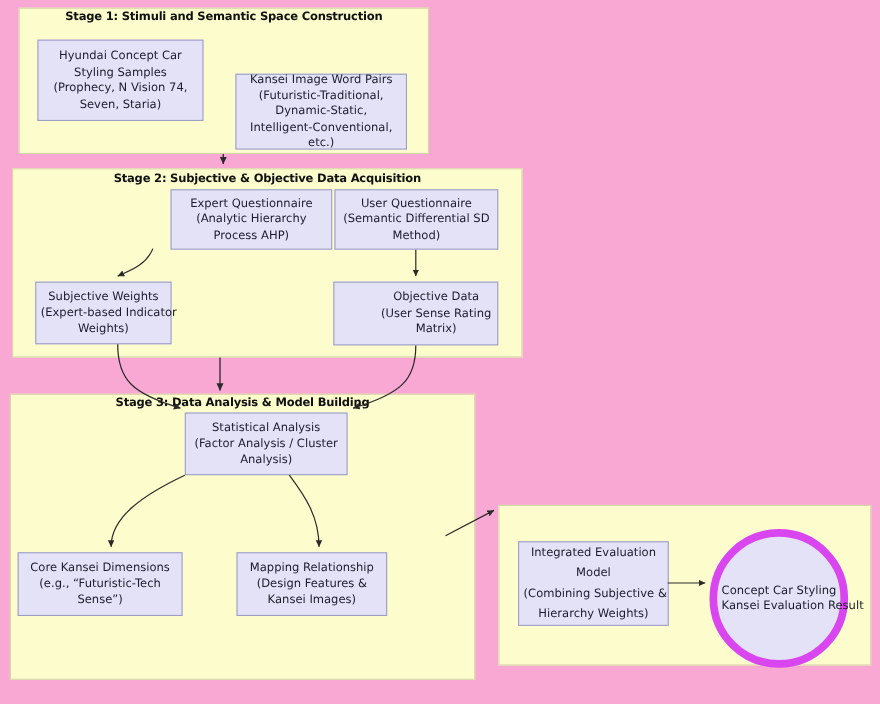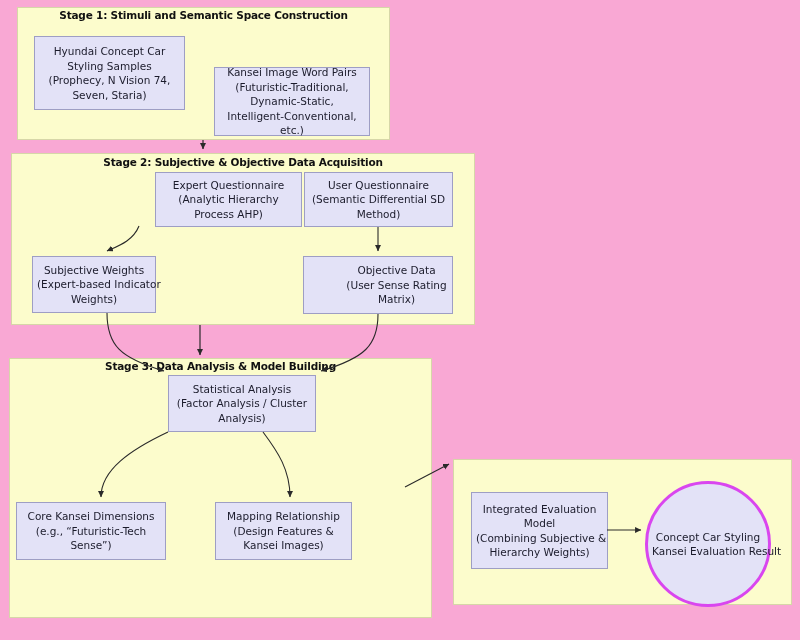--- a/index.html
+++ b/index.html
@@ -59,21 +59,21 @@
     width: 100%;
     text-align: center;
     font-size: 10.5px;
     line-height: 14.5px;
     color: #1b1b2b;
     white-space: nowrap;
   }
   .node.circle {
     border-radius: 50%;
     background: #e3e2f7;
-    border: 3px solid #d946ef;
+    border: 7px solid #d946ef;
   }
 </style>
 </head>
 <body>
 
 <div id="canvas">
 
   <div class="stage" style="left:17px; top:7px; width:373px; height:133px;"></div>
   <div class="stage" style="left:11px; top:153px; width:464px; height:172px;"></div>
   <div class="stage" style="left:9px; top:358px; width:423px; height:260px;"></div>
@@ -161,21 +161,21 @@
     <span class="line">(e.g., “Futuristic-Tech</span>
     <span class="line">Sense”)</span>
   </div>
 
   <div class="node" style="left:215px; top:502px; width:137px; height:58px;">
     <span class="line">Mapping Relationship</span>
     <span class="line">(Design Features &amp;</span>
     <span class="line">Kansei Images)</span>
   </div>
 
-  <div class="node" style="left:471px; top:492px; width:137px; height:77px;">
+  <div class="node" style="left:471px; top:492px; width:137px; height:77px;justify-content:space-between;">
     <span class="line">Integrated Evaluation</span>
     <span class="line">Model</span>
     <span class="line">(Combining Subjective &amp;</span>
     <span class="line">Hierarchy Weights)</span>
   </div>
 
   <div class="node circle" style="left:645px; top:481px; width:126px; height:126px;">
     <span class="line">Concept Car Styling</span>
     <span class="line">Kansei Evaluation Result</span>
   </div>

